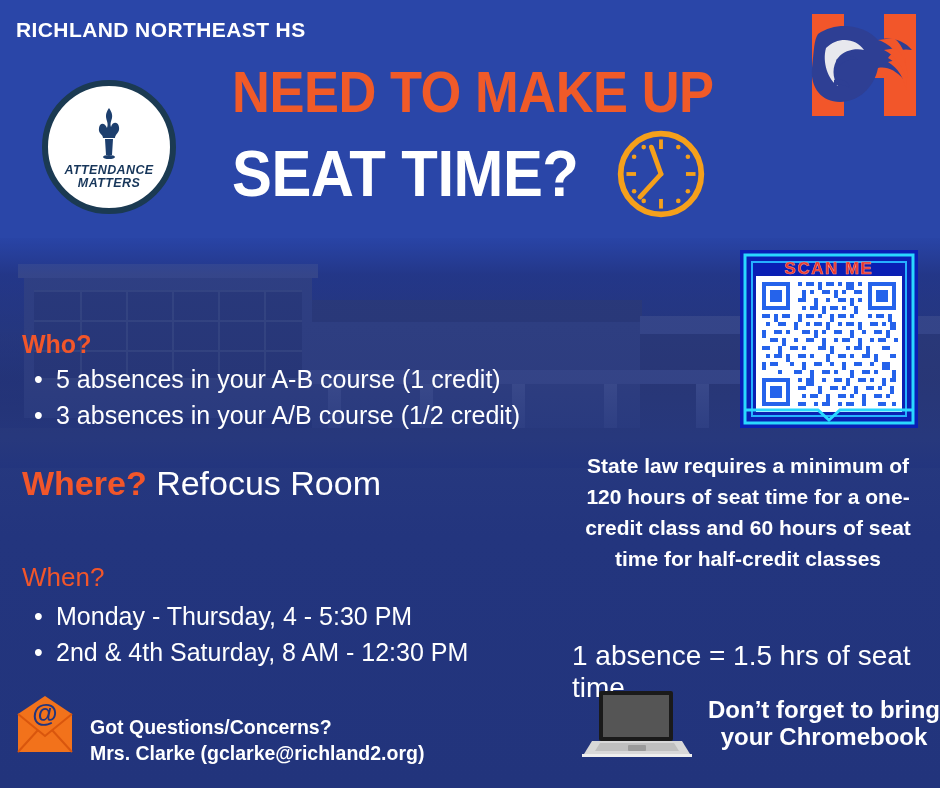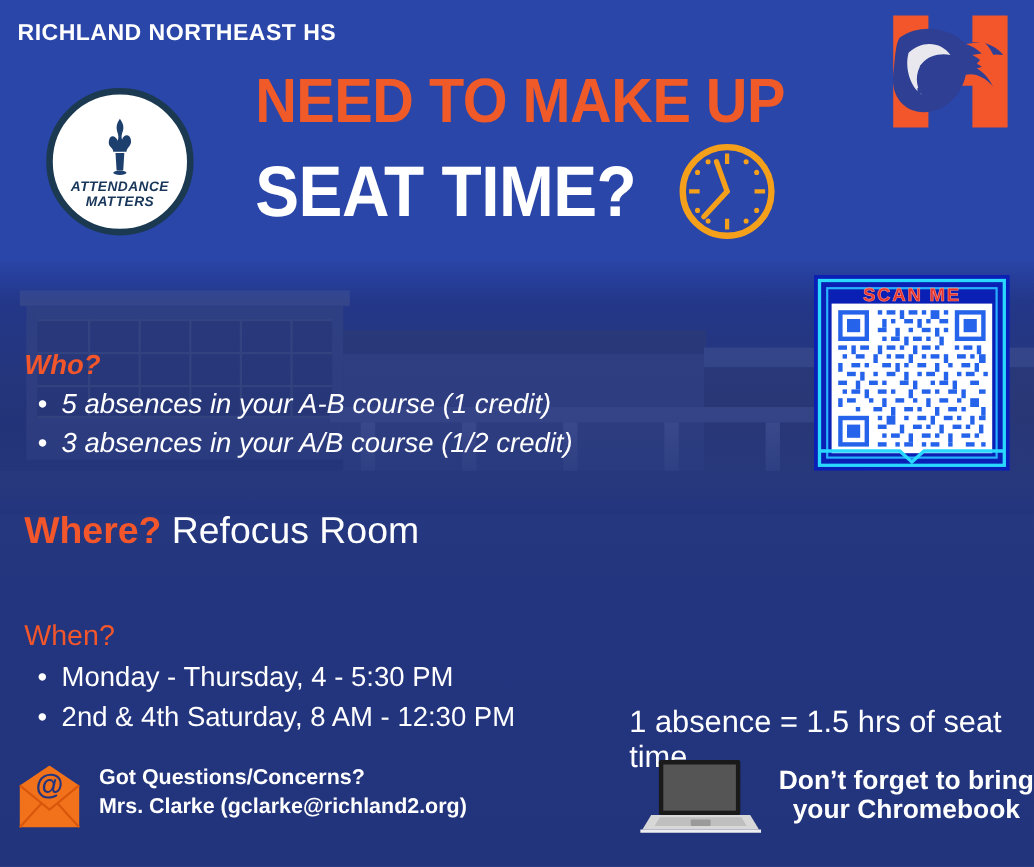--- a/index.html
+++ b/index.html
@@ -78,38 +78,38 @@
   .hl2row{display:flex;align-items:center;gap:18px;margin-top:6px;}
   .hl2{
     font-size:65px;line-height:64px;font-weight:bold;color:#ffffff;
     letter-spacing:-0.5px;transform:scaleX(.92);transform-origin:left center;
     font-family:"Liberation Sans Narrow","Liberation Sans",sans-serif;
   }
   .clock{width:96px;height:96px;flex:none;margin-left:-14px;}
 
   
   .qlabel{color:#f2562a;font-weight:bold;}
-  .body-left{position:absolute;left:22px;top:318px;width:560px;color:#ffffff;font-style:italic;}
+  .body-left{position:absolute;left:22px;top:330px;width:560px;color:#ffffff;}
   .sec-who-h{font-size:25px;font-weight:bold;color:#f2562a;}
   .sec-line{font-size:25px;margin-top:6px;color:#ffffff;}
   ul.bullets{margin:2px 0 0 0;padding-left:34px;list-style:none;}
   ul.bullets li{
     font-size:25px;line-height:36px;color:#ffffff;position:relative;
   }
   ul.bullets li:before{
     content:"\2022";position:absolute;left:-22px;top:0;color:#ffffff;font-size:25px;
   }
   .sec-where{position:absolute;left:22px;top:464px;font-size:34px;color:#ffffff;}
   .sec-when-h{position:absolute;left:22px;top:562px;font-size:26px;font-weight:normal;color:#f2562a;}
   .when-list{position:absolute;left:22px;top:596px;width:560px;}
 
   
   .contact{position:absolute;left:14px;top:694px;display:flex;align-items:flex-start;gap:14px;}
   .env{width:62px;height:58px;flex:none;margin-top:2px;}
-  .contact-text{color:#ffffff;font-weight:bold;font-size:19.5px;line-height:26px;}
+  .contact-text{color:#ffffff;font-weight:bold;font-size:19.5px;line-height:26px;margin-top:20px;}
 
   
   .qr-wrap{position:absolute;left:740px;top:250px;width:178px;height:178px;}
   .state-law{
     position:absolute;left:572px;top:450px;width:352px;text-align:center;
     color:#ffffff;font-weight:bold;font-size:21px;line-height:31px;
   }
   .absence-note{
     position:absolute;left:572px;top:640px;width:352px;
     color:#ffffff;font-size:28px;font-weight:normal;
@@ -406,20 +406,21 @@
             <rect x="98" y="152" width="4" height="4"></rect>
             <rect x="106" y="152" width="8" height="4"></rect>
           <rect x="122" y="152" width="4" height="4"></rect>
             <rect x="138" y="152" width="8" height="4"></rect>
             <rect x="152" y="152" width="4" height="4"></rect>
         </g>
         <path d="M5 160 L78 160 L89 170 L100 160 L173 160" fill="none" stroke="#2ad8ff" stroke-width="3"></path>
       </svg>
     </div>
 
+    <div class="state-law">State law requires a minimum of 120 hours of seat time for a one-credit class and 60 hours of seat time for half-credit classes</div>
 
     <div class="absence-note">1 absence = 1.5 hrs of seat time</div>
 
     <div class="chrome">
       <svg class="laptop" viewBox="0 0 110 70">
         <rect x="17" y="3" width="74" height="50" rx="2" fill="#1a1a1a"></rect>
         <rect x="21" y="7" width="66" height="42" fill="#555555"></rect>
         <path d="M10 53 L100 53 L108 66 L2 66 Z" fill="#d8d8d8"></path>
         <path d="M18 55 L92 55 L97 63 L13 63 Z" fill="#bfbfbf"></path>
         <rect x="46" y="57" width="18" height="6" rx="1" fill="#9a9a9a"></rect>

